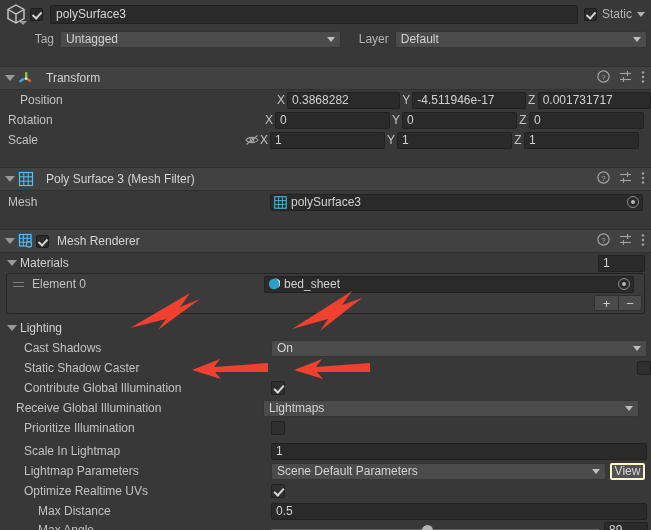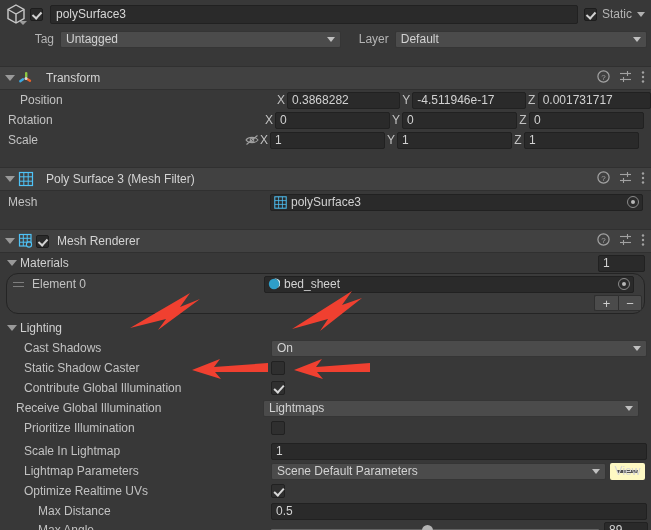--- a/index.html
+++ b/index.html
@@ -227,21 +227,21 @@
     left: 3px; top: 3px;
     width: 4px; height: 4px;
     border-radius: 50%;
     background: #b8b8b8;
   }
 
   
   .matbox {
     margin: 0 6px;
     border: 1px solid #242424;
-    border-radius: 12px;
+    border-radius: 3px;
     background: #3b3b3b;
     box-sizing: border-box;
   }
   .mat-elem-row {
     height: 20px;
     display: flex;
     align-items: center;
     padding-left: 6px;
   }
   .drag-handle {
@@ -307,21 +307,21 @@
     width: 4px; height: 8px;
     border: solid #d8d8d8;
     border-width: 0 2px 2px 0;
     transform: rotate(42deg);
   }
 
   
   .btn {
     height: 17px;
     background: #515151;
-    border: 7px solid #fef9c3;
+    border: 2px solid #fef9c3;
     border-radius: 2px;
     box-sizing: border-box;
     color: #d6d6d6;
     font-size: 12px;
     display: flex;
     align-items: center;
     justify-content: center;
     padding: 0 7px;
   }
 
@@ -618,21 +618,21 @@
   </div>
 
   <div class="prop" style="padding-left:24px;">
     <span class="plabel" style="width:247px;">Cast Shadows</span>
     <div class="popup" style="width:376px;">
       <span>On</span>
       <span class="arrow"></span>
     </div>
   </div>
 
-  <div class="prop" style="padding-left:24px;">
+  <div class="prop" style="padding-left:24px;justify-content:space-between;">
     <span class="plabel" style="width:247px;">Static Shadow Caster</span>
     <div class="pcbx"></div>
   </div>
 
   <div class="prop" style="padding-left:24px;">
     <span class="plabel" style="width:247px;">Contribute Global Illumination</span>
     <div class="pcbx on"></div>
   </div>
 
   <div class="prop" style="padding-left:16px;">

